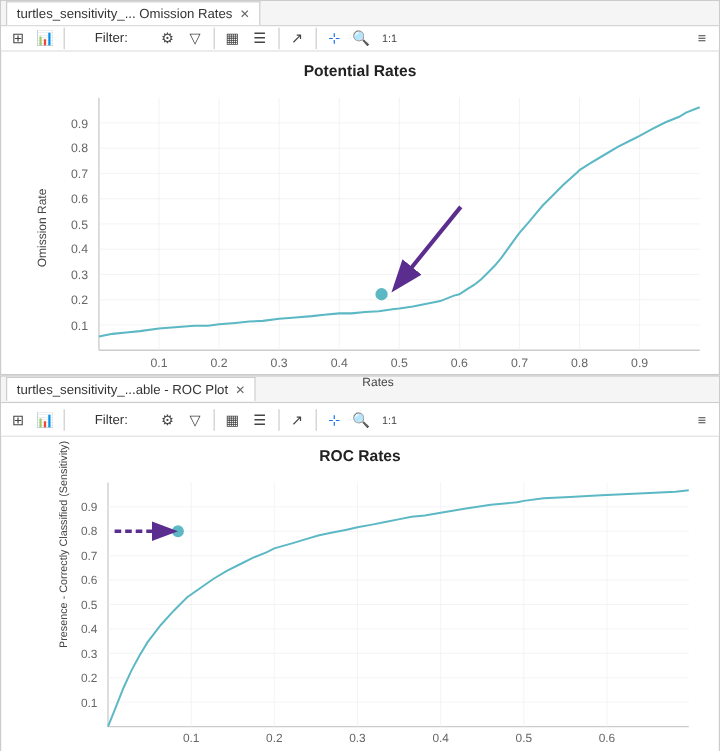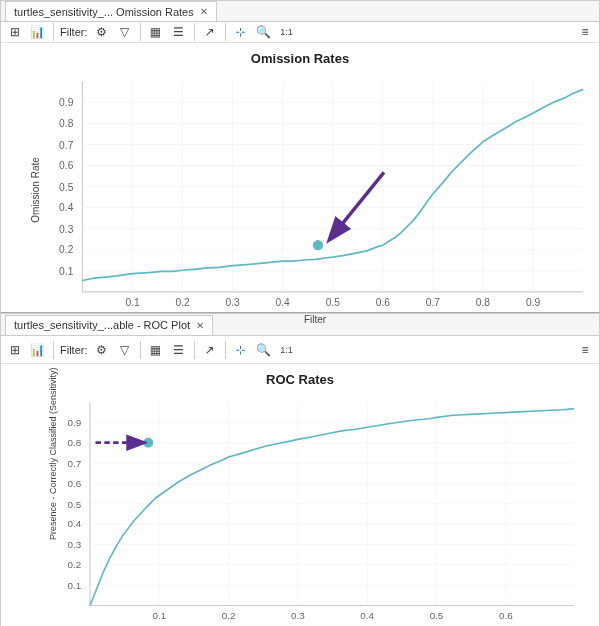--- a/index.html
+++ b/index.html
@@ -5,30 +5,30 @@
     * { margin: 0; padding: 0; box-sizing: border-box; }
     body { width: 600px; height: 626px; font-family: Arial, sans-serif; font-size: 11px; background: #f0f0f0; overflow: hidden; }
 
     .panel { background: #fff; border: 1px solid #ccc; display: flex; flex-direction: column; }
 
     
     .top-panel { height: 313px; border-bottom: 1px solid #aaa; }
     .bottom-panel { height: 331px; }
 
     
-    .tab-bar { display: flex; align-items: center; background: #f5f5f5; border-bottom: 1px solid #ccc; height: 22px; padding: 0 4px; }
+    .tab-bar { display: flex; background: #f5f5f5; border-bottom: 1px solid #ccc; height: 22px; padding: 0 4px; }
     .tab { display: flex; align-items: center; background: #fff; border: 1px solid #ccc; border-bottom: none; padding: 2px 8px; font-size: 11px; color: #333; height: 20px; margin-right: 2px; }
     .tab .close-btn { margin-left: 6px; color: #666; font-size: 10px; cursor: pointer; }
     .tab-bar-space { flex: 1; }
 
     
     .toolbar { display: flex; align-items: center; background: #fff; border-bottom: 1px solid #e0e0e0; height: 28px; padding: 0 4px; gap: 3px; }
     .toolbar-btn { width: 20px; height: 20px; display: flex; align-items: center; justify-content: center; cursor: pointer; color: #444; font-size: 12px; border: 1px solid transparent; }
     .toolbar-sep { width: 1px; height: 18px; background: #ccc; margin: 0 2px; }
-    .filter-label { font-size: 11px; color: #333; margin: 0 1px; }
+    .filter-label { font-size: 11px; color: #333; margin: 0 20px; }
     .toolbar-right { margin-left: auto; }
 
     
     .chart-area { flex: 1; position: relative; padding: 8px 10px 8px 10px; }
     .chart-title { text-align: center; font-size: 13px; font-weight: bold; color: #222; margin-bottom: 4px; }
   </style>
 </head>
 <body>
 
 <div class="panel top-panel">
@@ -54,21 +54,21 @@
     <div class="toolbar-sep"></div>
     <div class="toolbar-btn">↗</div>
     <div class="toolbar-sep"></div>
     <div class="toolbar-btn" style="color:#1a73e8;">⊹</div>
     <div class="toolbar-btn">🔍</div>
     <div class="toolbar-btn" style="font-size:9px;">1:1</div>
     <div class="toolbar-right toolbar-btn" style="margin-left:auto;">≡</div>
   </div>
 
   <div class="chart-area" style="position:relative; flex:1;">
-    <div class="chart-title">Omission Rates</div>
+    <div class="chart-title">Potential Rates</div>
 
     <div style="position:absolute; left:2px; top:50%; font-size:10px; color:#444; white-space:nowrap; transform:translateY(-50%) rotate(-90deg); transform-origin:center center;">Omission Rate</div>
     <svg viewBox="0 0 500 220" style="width:100%; height:calc(100% - 28px); display:block; margin-left:10px;">
 
       <line x1="50" y1="10" x2="50" y2="195" stroke="#ccc" stroke-width="1"></line>
 
       <line x1="50" y1="195" x2="490" y2="195" stroke="#ccc" stroke-width="1"></line>
 
       <line x1="50" y1="176.5" x2="490" y2="176.5" stroke="#eee" stroke-width="0.5"></line>
       <text x="42" y="180" font-size="9" text-anchor="end" fill="#666">0.1</text>
@@ -167,21 +167,21 @@
       <circle cx="257" cy="154" r="4" fill="#5cb8c4" stroke="#5cb8c4" stroke-width="1"></circle>
 
       <defs>
         <marker id="arrowhead" markerWidth="8" markerHeight="8" refX="6" refY="3" orient="auto">
           <path d="M0,0 L0,6 L8,3 z" fill="#5b2d8e"></path>
         </marker>
       </defs>
       <line x1="315" y1="90" x2="268" y2="148" stroke="#5b2d8e" stroke-width="3" marker-end="url(#arrowhead)"></line>
     </svg>
 
-    <div style="text-align:center; font-size:10px; color:#444; margin-top:-6px; margin-left:30px;">Filter</div>
+    <div style="text-align:center; font-size:10px; color:#444; margin-top:-6px; margin-left:30px;">Rates</div>
   </div>
 </div>
 
 <div class="panel bottom-panel">
 
   <div class="tab-bar">
     <div class="tab">
       <span>turtles_sensitivity_...able - ROC Plot</span>
       <span class="close-btn">✕</span>
     </div>

